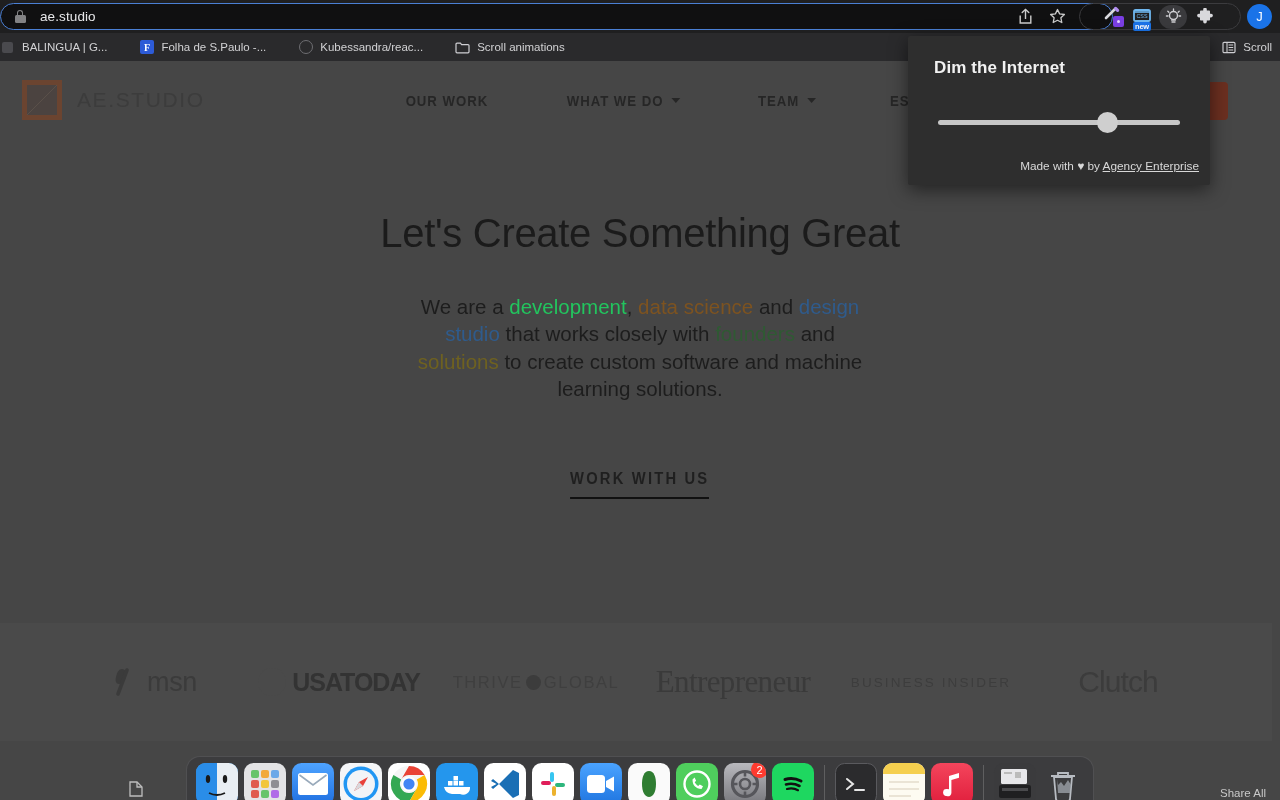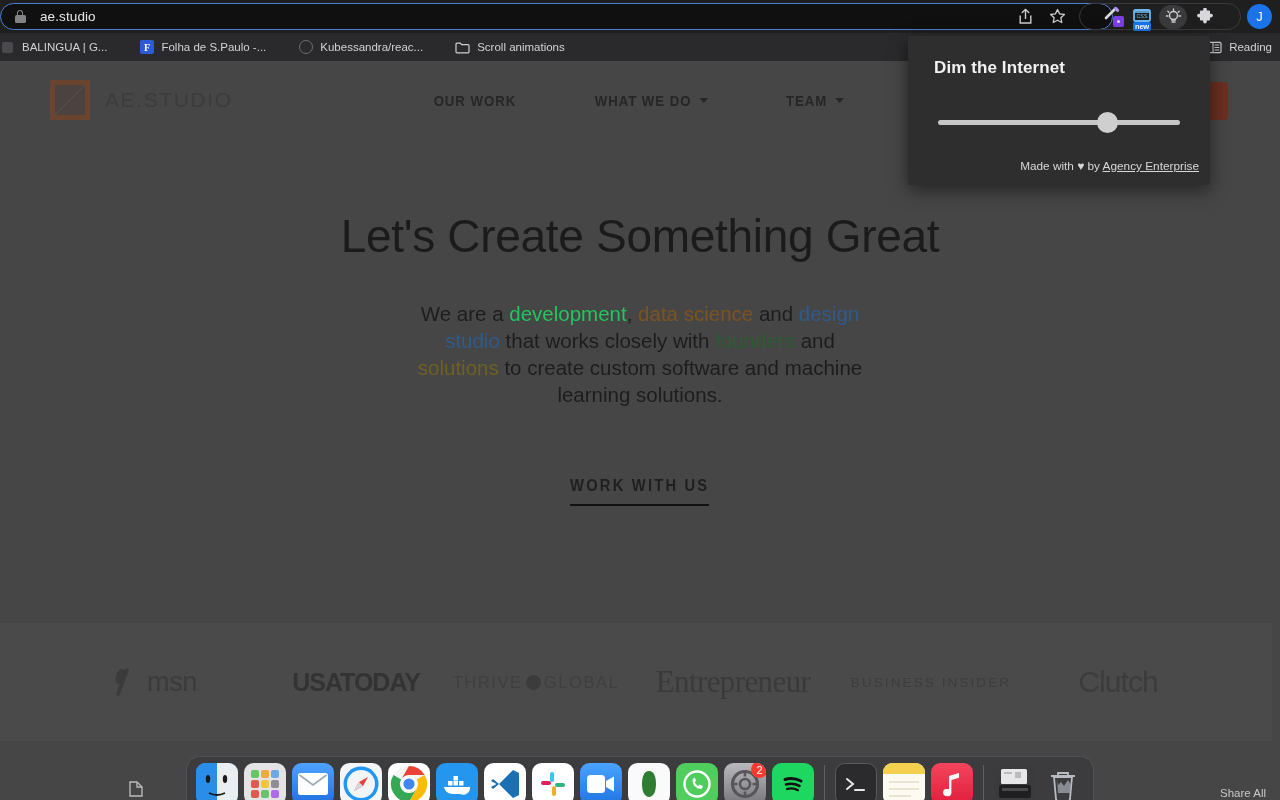--- a/index.html
+++ b/index.html
@@ -85,21 +85,21 @@
 
   .announce {
     height: 52px; background: #1b3047;
     display: flex; align-items: center; justify-content: center;
     font-size: 14.5px; color: #57636f; letter-spacing: .1px;
   }
   .announce a { color: #5b6876; text-decoration: underline; }
 
   .nav {
     height: 78px; display: flex; align-items: center;
-    padding: 0 50px; position: relative;
+    padding: 0 22px; position: relative;
   }
   .logo-mark {
     width: 40px; height: 40px;
     border: 5px solid #6b4430; position: relative; flex: none;
     background: #4b4340;
   }
   .logo-mark::after {
     content: ''; position: absolute; inset: 0;
     background: linear-gradient(to bottom right, transparent calc(50% - .7px), #5a5049 50%, transparent calc(50% + .7px));
   }
@@ -118,21 +118,21 @@
 
   .nav-cta {
     position: absolute; right: 52px; top: 21px;
     background: #6b2f20; color: #c9b2aa;
     padding: 11px 27px; border-radius: 4px;
     font-size: 14px; font-weight: bold; letter-spacing: 1px; white-space: nowrap;
   }
 
   .hero { text-align: center; padding-top: 72px; }
   .hero h1 {
-    font-size: 46px; font-weight: 400; color: #1b1b1b;
+    font-size: 40px; font-weight: 400; color: #1b1b1b;
     letter-spacing: -.3px; line-height: 1.1;
   }
   .hero p {
     margin: 38px auto 0; max-width: 472px;
     font-size: 20.5px; line-height: 1.33; color: #1d1d1d; font-weight: 400;
   }
   .w-dev  { color: #22c55e; }
   .w-data { color: #7d5320; }
   .w-des  { color: #2f5b8c; }
   .w-fou  { color: #2f5a33; }
@@ -302,21 +302,21 @@
     </div>
 
     <div class="bm-right">
       <span class="bm-ico">
         <svg class="ic" width="14" height="13" viewBox="0 0 14 13">
             <rect x="1" y="1.3" width="12" height="10.4" rx="1.2" fill="none" stroke="#cfcfd3" stroke-width="1.2"></rect>
             <path d="M5 1.3 v10.4" stroke="#cfcfd3" stroke-width="1.1"></path>
             <path d="M6.6 4 h4.6 M6.6 6.5 h4.6 M6.6 9 h4.6" stroke="#cfcfd3" stroke-width="1.1"></path>
           </svg>
       </span>
-      <span>Reading</span>
+      <span>Scroll</span>
     </div>
   </div>
 
   <div class="page">
 
 
     <div class="nav">
       <div class="logo-mark"></div>
       <div class="logo-text">AE.STUDIO</div>
 

